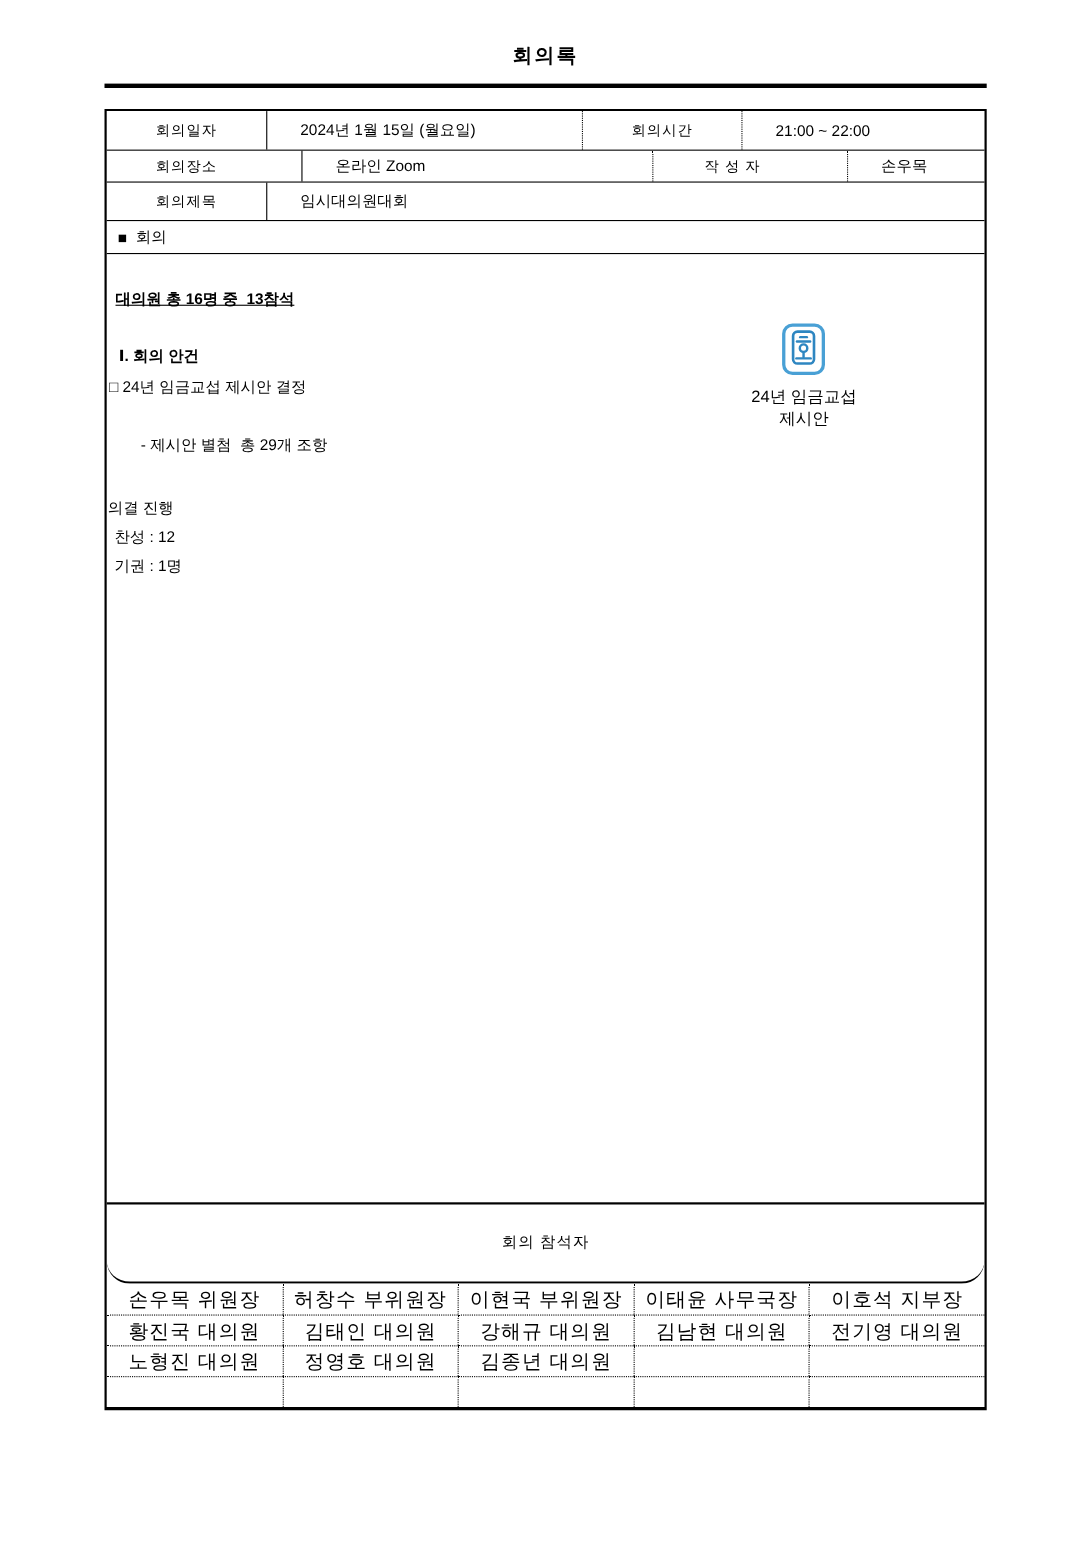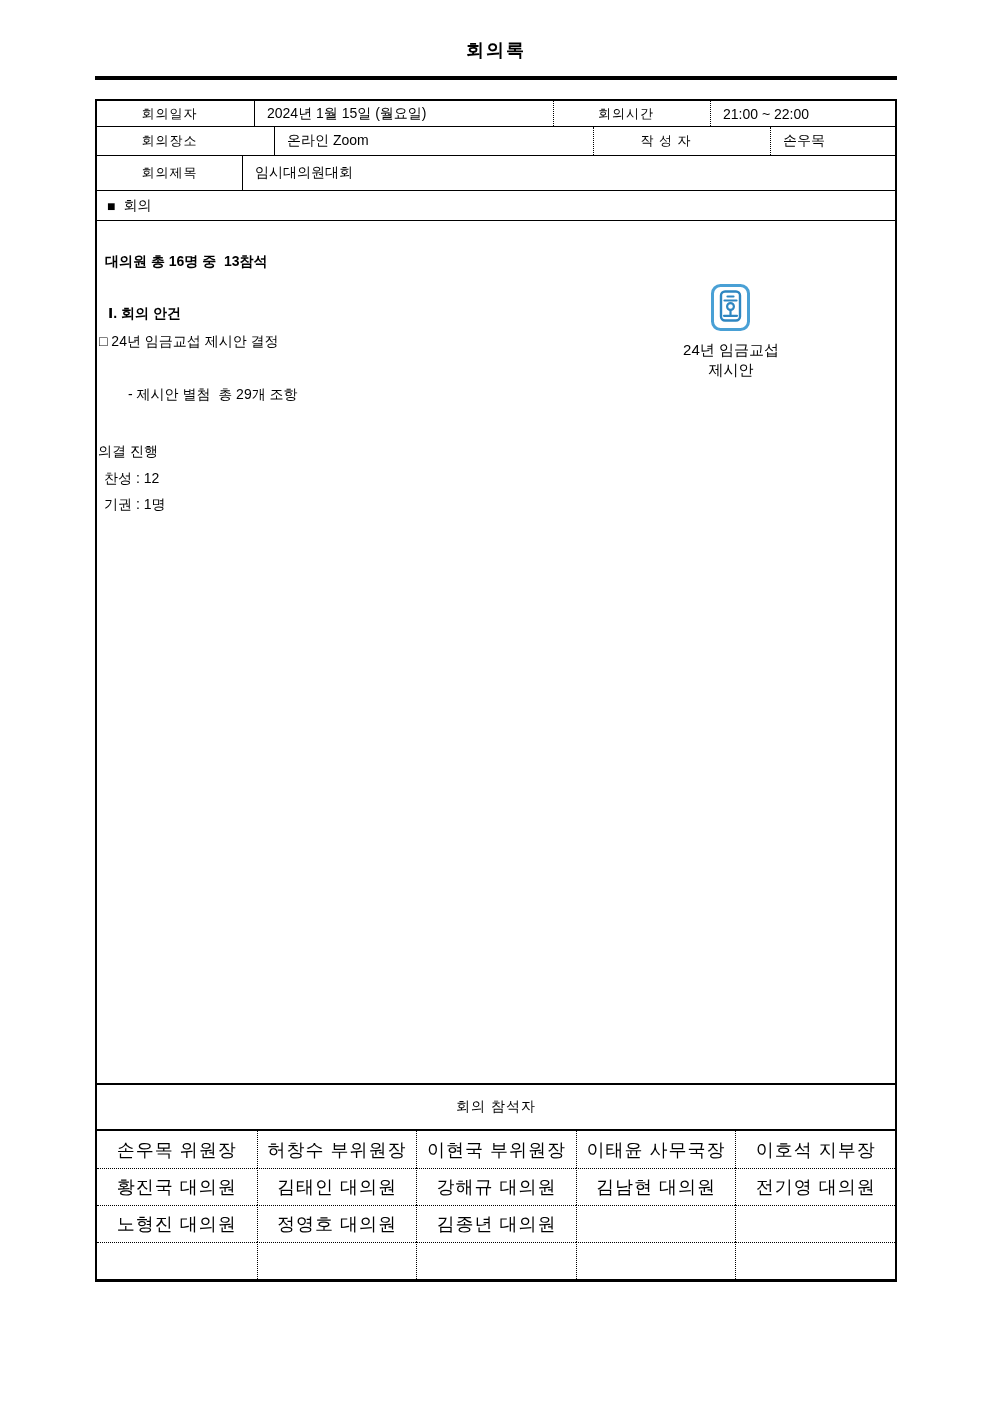--- a/index.html
+++ b/index.html
@@ -13,46 +13,46 @@
     text-align:center; font-size:18px; font-weight:bold; letter-spacing:2px;
   }
   .rule { position:absolute; top:76px; left:95px; width:802px; height:4px; background:#000; }
 
   .doc {
     position:absolute; top:99px; left:95px; width:802px; height:1183px;
     border:2px solid #000; border-bottom-width:3px; box-sizing:border-box;
     display:flex; flex-direction:column;
   }
   .info-row { display:flex; border-bottom:1px solid #000; box-sizing:border-box; flex:0 0 auto; }
-  .r1 { height:26px;gap:12px; } .r2 { height:29px;gap:32px; } .r3 { height:35px; }
+  .r1 { height:36px; } .r2 { height:29px;gap:32px; } .r3 { height:35px; }
   .cell { display:flex; align-items:center; box-sizing:border-box; overflow:hidden; }
   .cell.label { width:145px; justify-content:center; font-size:13px; letter-spacing:1px; }
-  .cell.value { padding-left:12px; font-size:14px; }
+  .cell.value { padding-left:30px; font-size:14px; }
   .v1 { width:287px; border-left:1px solid #000; }
   .l2 { width:143px; border-left:1px dotted #000; }
   .v2 { flex:1; border-left:1px dotted #000; }
   .v-span { flex:1; border-left:1px solid #000; }
 
   .section-row {
     height:30px; flex:0 0 auto; display:flex; align-items:center;
     padding-left:10px; border-bottom:1px solid #000; box-sizing:border-box; font-size:14px;
   }
   .section-row .marker { font-size:14px; margin-right:8px; }
 
   .content { position:relative; flex:0 0 864px; border-bottom:2px solid #000; box-sizing:border-box; }
   .line { position:absolute; font-size:14px; white-space:pre; line-height:18px; }
   .bold { font-weight:bold; }
   .blue { color:#000000; }
 
   .attachment { position:absolute; left:554px; top:62px; width:160px; text-align:center; cursor:default; }
   .attachment .caption { font-size:15px; line-height:20px; margin-top:3px; }
 
   .participants-header {
-    height:46px; flex:0 0 auto; display:flex; align-items:center; justify-content:center;
-    font-size:14px; letter-spacing:1px; border-bottom:2px solid #000; box-sizing:border-box;
+    height:72px; flex:0 0 auto; display:flex; align-items:center; justify-content:center;
+    font-size:14px; letter-spacing:1px; border-bottom:2px solid #000; box-sizing:border-box;border-radius:21px;
   }
   .att-grid { flex:1; display:grid; grid-template-columns:repeat(5,1fr); grid-auto-rows:1fr; }
   .att-cell {
     display:flex; align-items:center; justify-content:center;
     font-size:18px; box-sizing:border-box; letter-spacing:1px;
   }
   .att-cell.bl { border-left:1px dotted #000; }
   .att-cell.bt { border-top:1px dotted #000; }
 </style>
 </head>
@@ -83,21 +83,21 @@
       <div class="cell label">회의제목</div>
       <div class="cell value v-span">임시대의원대회</div>
     </div>
 
     <div class="section-row">
       <span class="marker">■</span>
       <span>회의</span>
     </div>
 
     <div class="content">
-      <div class="line bold" style="left:8px;  top:31px;">대의원 총 16명 중  13참석</div>
+      <div class="line bold" style="left:8px;  top:31px;text-decoration:underline;">대의원 총 16명 중  13참석</div>
       <div class="line bold" style="left:11px; top:83px;">Ⅰ. 회의 안건</div>
       <div class="line" style="left:2px;  top:111px;">□ 24년 임금교섭 제시안 결정</div>
       <div class="line" style="left:31px; top:164px;">- 제시안 별첨  총 29개 조항</div>
       <div class="line blue" style="left:1px; top:221px;">의결 진행</div>
       <div class="line" style="left:7px;  top:248px;">찬성 : 12</div>
       <div class="line" style="left:7px;  top:274px;">기권 : 1명</div>
 
       <div class="attachment">
         <svg width="42" height="50" viewBox="0 0 42 50">
           <rect x="2.5" y="2.5" width="36" height="44" rx="8" fill="#ffffff" stroke="#49a0d5" stroke-width="3"></rect>

